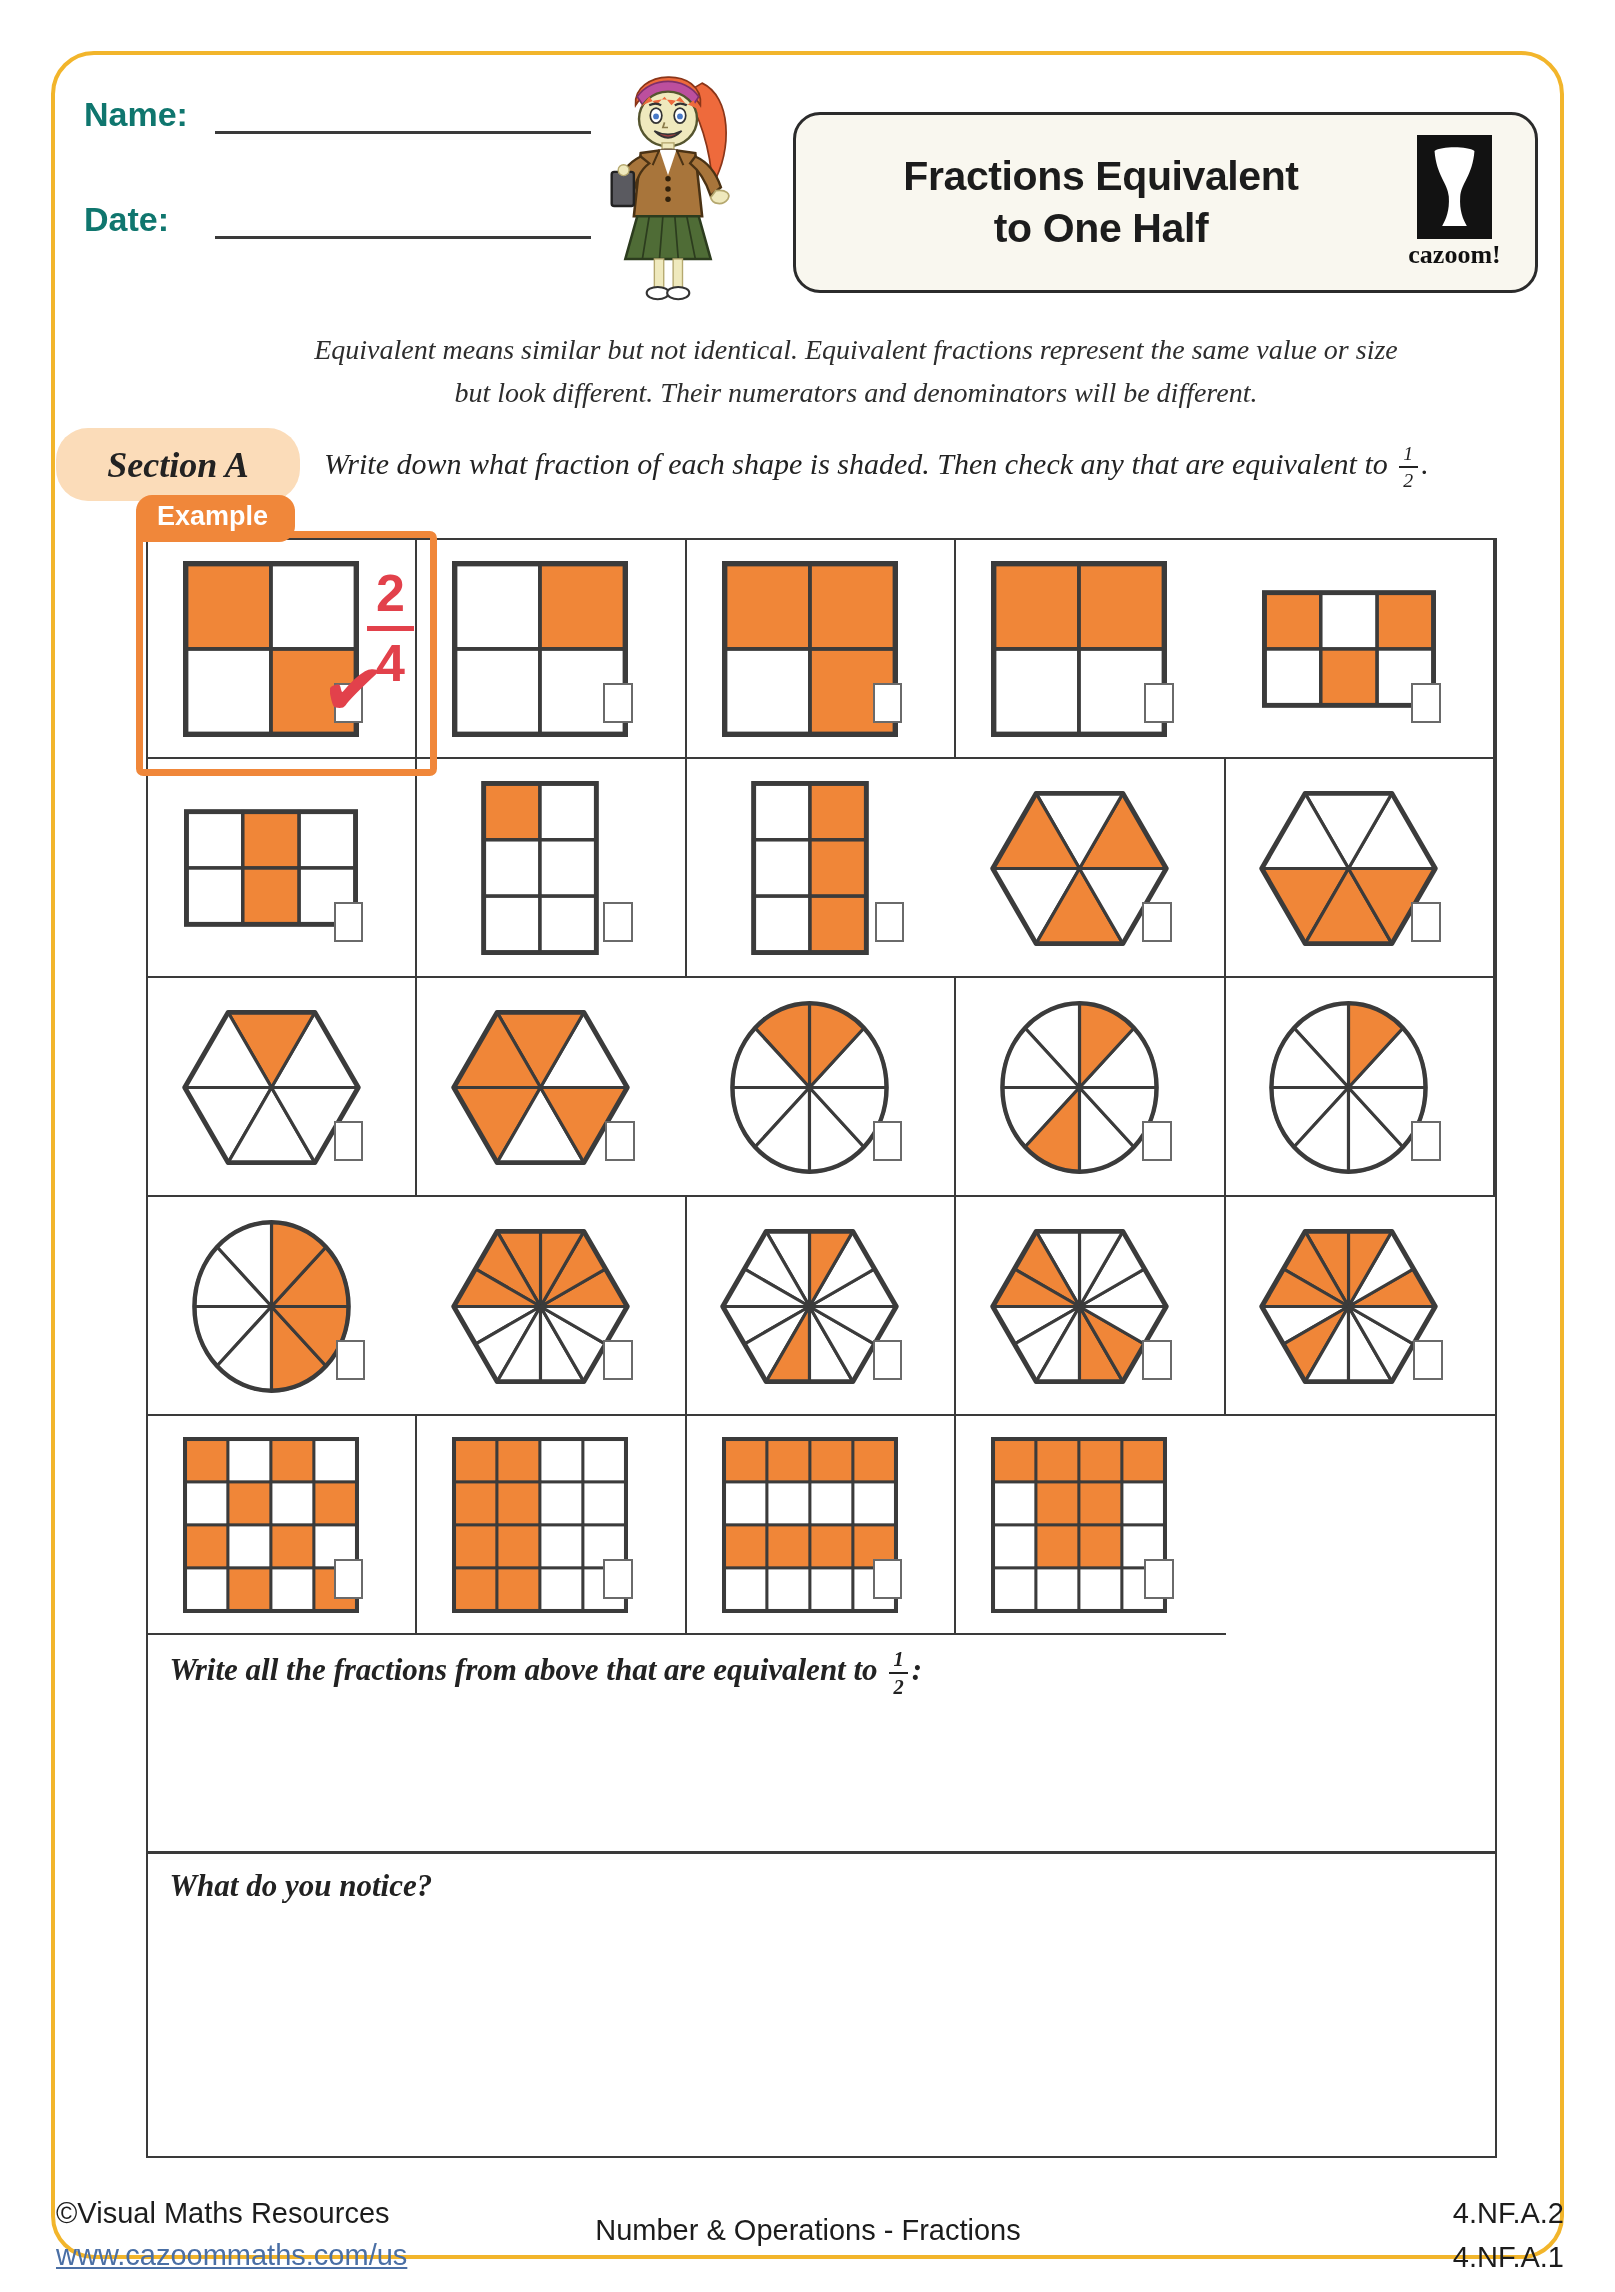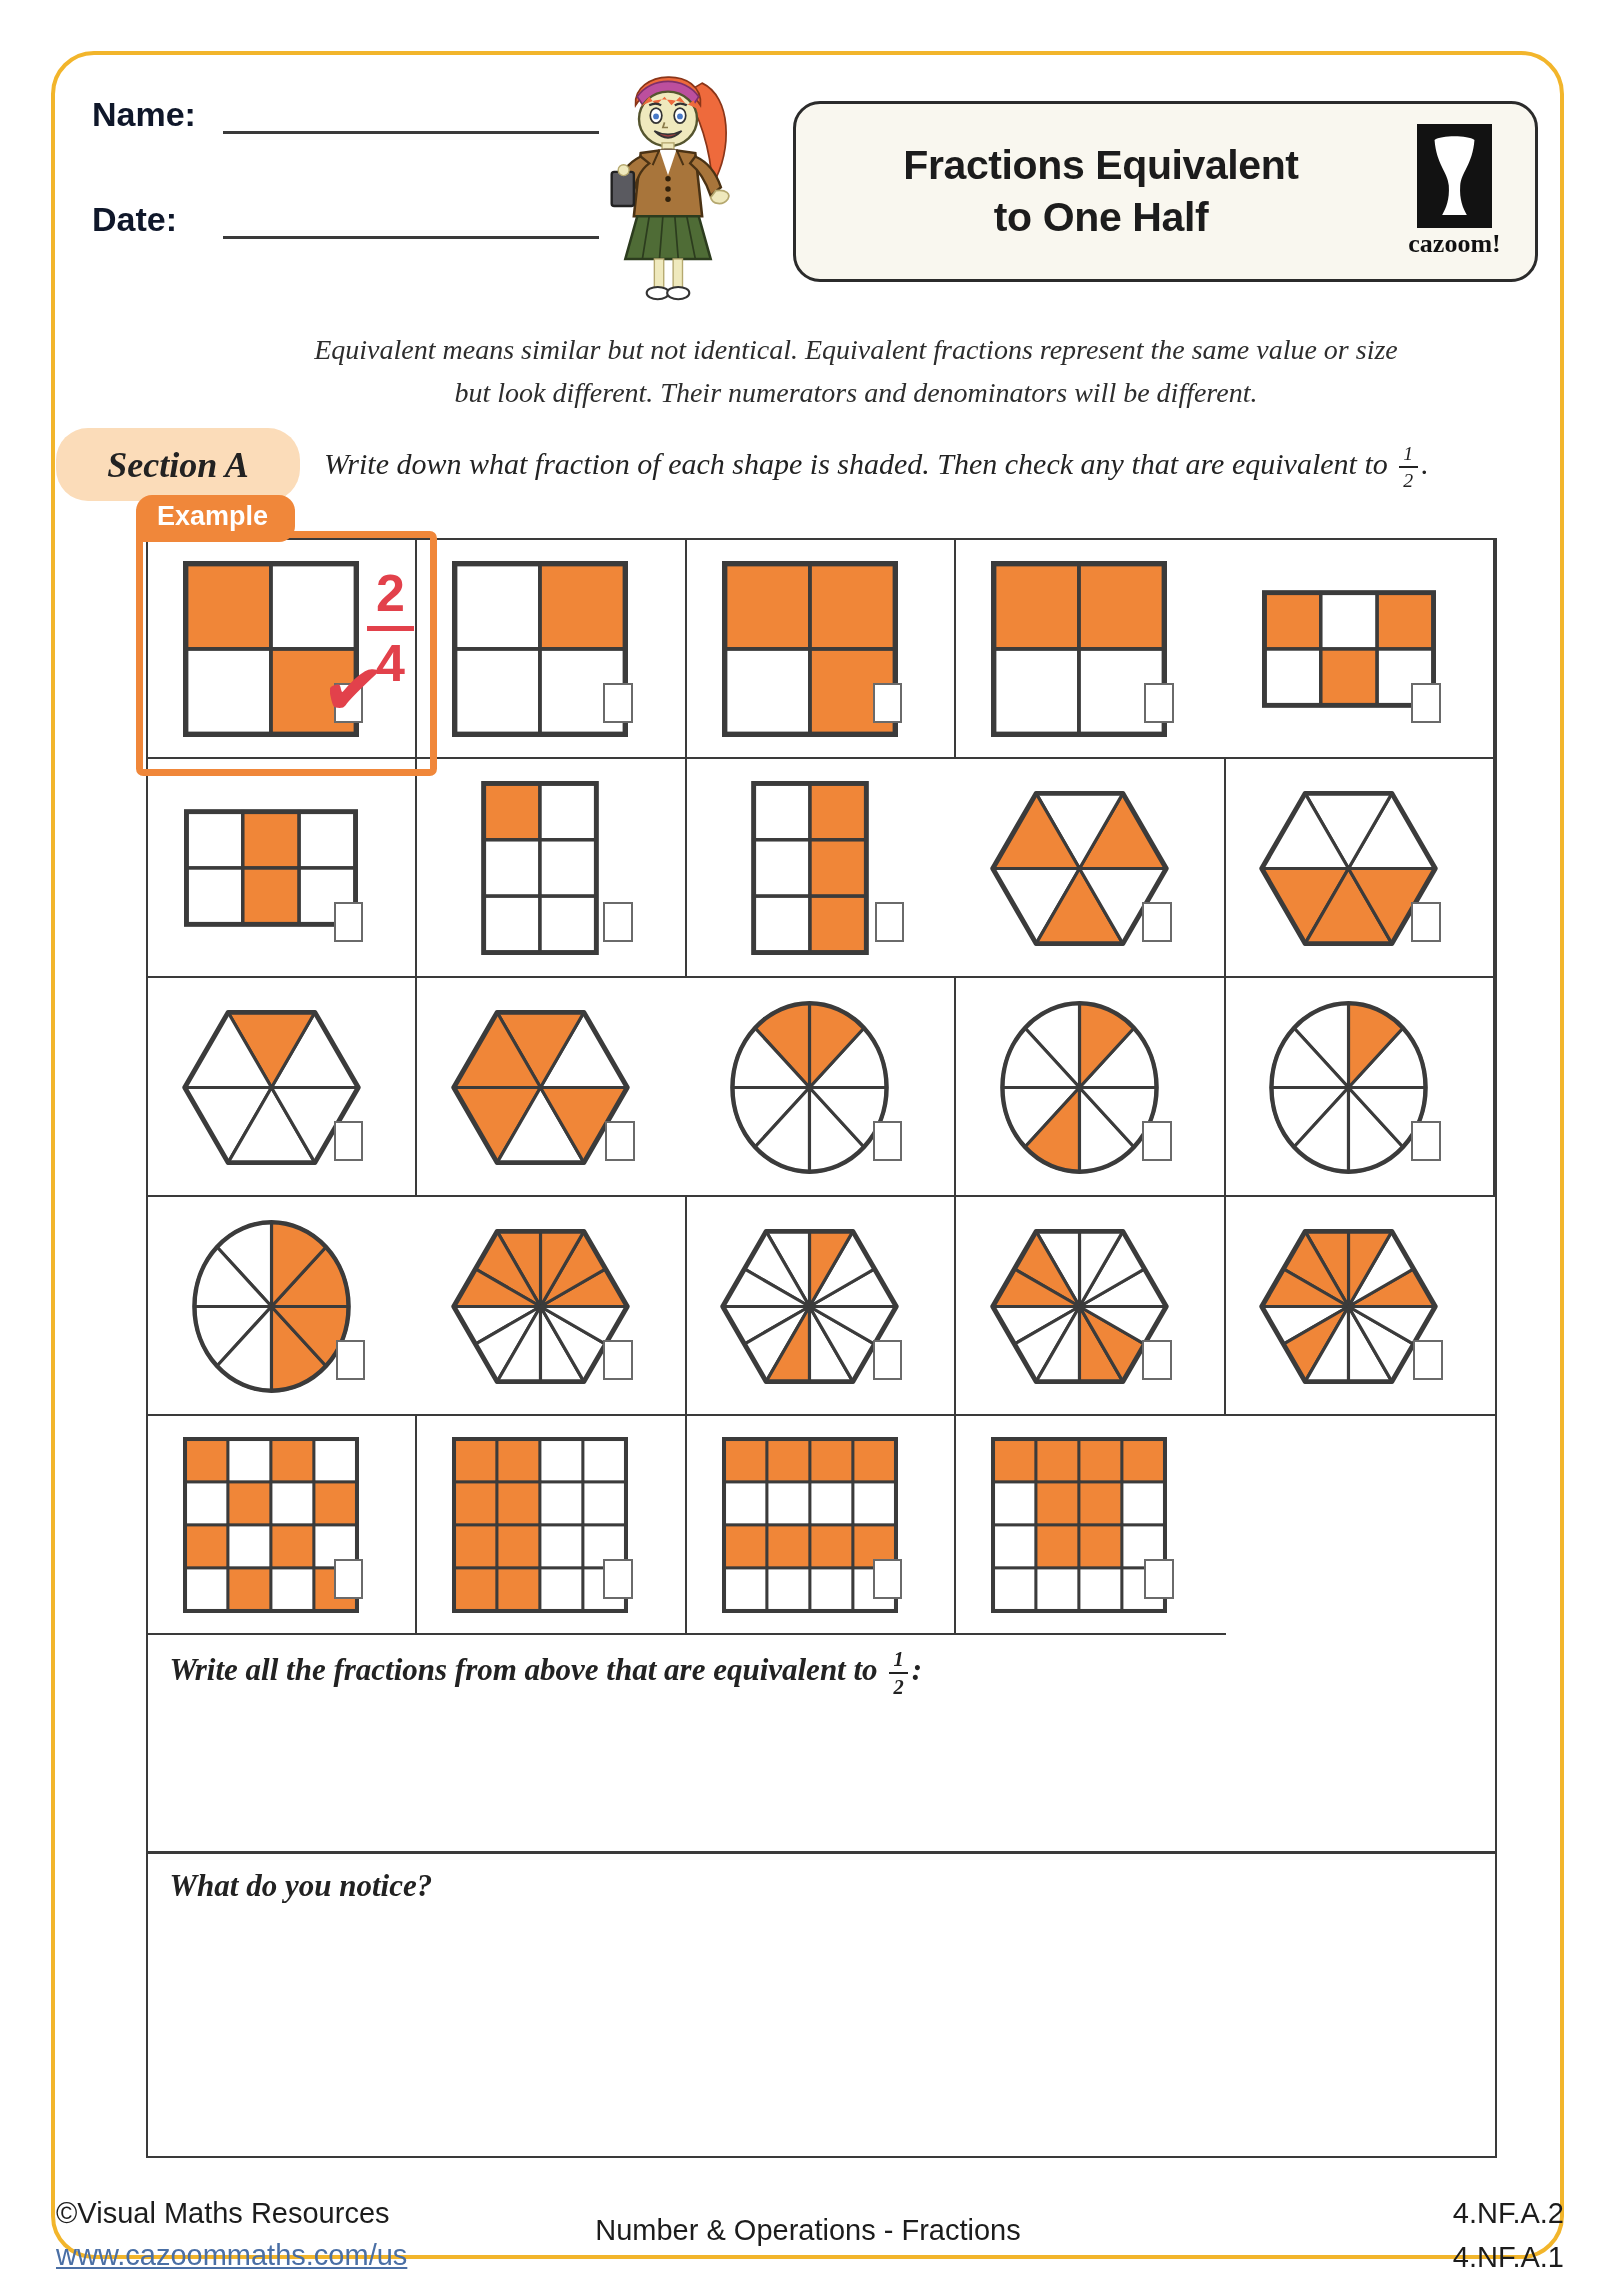--- a/index.html
+++ b/index.html
@@ -1,25 +1,25 @@
 <!DOCTYPE html>
 <html style="font-size:14.3px"><head>
 <meta charset="utf-8">
 <style>
   html,body{margin:0;padding:0;}
   body{width:1616px;height:2293px;position:relative;background:#ffffff;font-family:"Liberation Sans",sans-serif;overflow:hidden;}
   .page-border{position:absolute;left:51px;top:51px;width:1505px;height:2200px;border:4.5px solid #F2B52B;border-radius:43px;background:transparent;}
   
-  .field-row{position:absolute;left:92px;font:700 34px "Liberation Sans",sans-serif;color:#0f172a;}
+  .field-row{position:absolute;left:84px;font:700 34px "Liberation Sans",sans-serif;color:#0f766e;}
   .field-row.name{top:95px;}
   .field-row.date{top:158px;margin-top:42px;}
   .field-label{display:inline-block;width:118px;}
   .write-line{display:inline-block;width:376px;height:34px;border-bottom:3.6px solid #3a3a3a;margin-left:12.5px;vertical-align:bottom;}
   .girl{position:absolute;left:564px;top:49px;width:208px;height:256px;}
-  .title-box{position:absolute;left:793px;top:101px;width:745px;height:181px;border:3.6px solid #2b2b2b;border-radius:27px;background:#F9F7EF;display:flex;align-items:center;box-sizing:border-box;}
+  .title-box{position:absolute;left:793px;top:112px;width:745px;height:181px;border:3.6px solid #2b2b2b;border-radius:27px;background:#F9F7EF;display:flex;align-items:center;box-sizing:border-box;}
   .title-text{flex:1;text-align:center;font:700 41px "Liberation Sans",sans-serif;color:#1c1c1c;line-height:1.25;letter-spacing:-0.4px;padding-left:23px;}
   .logo{width:143px;text-align:center;padding-right:9px;}
   .logo-box{width:75px;height:104px;background:#121212;margin:0 auto;display:flex;align-items:center;justify-content:center;}
   .logo-text{font:700 26px "Liberation Serif",serif;color:#111;margin-top:1px;}
   
   .intro{position:absolute;left:0;top:328px;width:100%;text-align:center;font:italic 400 28px "Liberation Serif",serif;color:#2d2d2d;line-height:1.55;margin-left:48px;}
   .section-badge{position:absolute;left:56px;top:428px;width:244px;height:73px;background:#FBDCB9;border-radius:32px;display:flex;align-items:center;justify-content:center;font:italic 700 36px "Liberation Serif",serif;color:#222;}
   .instruction{position:absolute;left:324px;top:444px;width:1200px;font:italic 400 30px "Liberation Serif",serif;color:#232323;}
   .frac{display:inline-block;text-align:center;vertical-align:middle;line-height:1;margin:0 3.6px;}
   .frac .num{display:block;border-bottom:2.2px solid currentColor;padding:0 4.5px 2.7px;}

